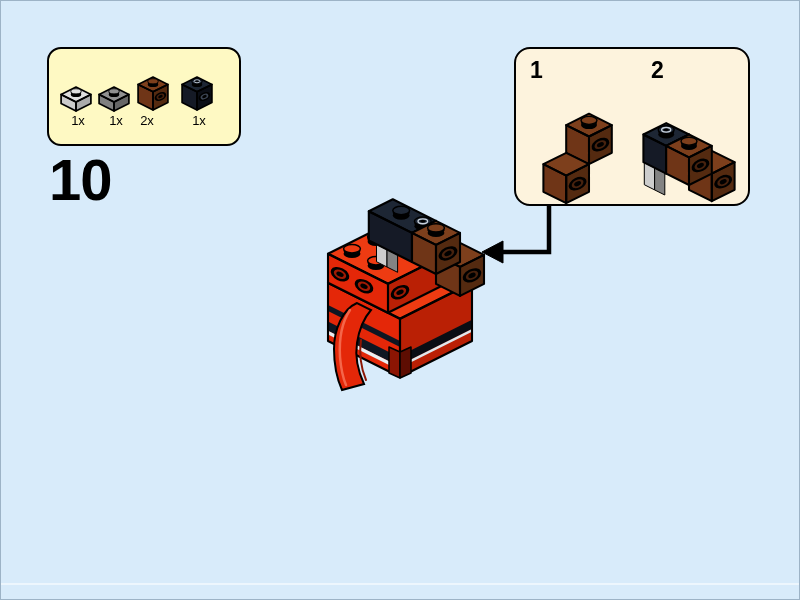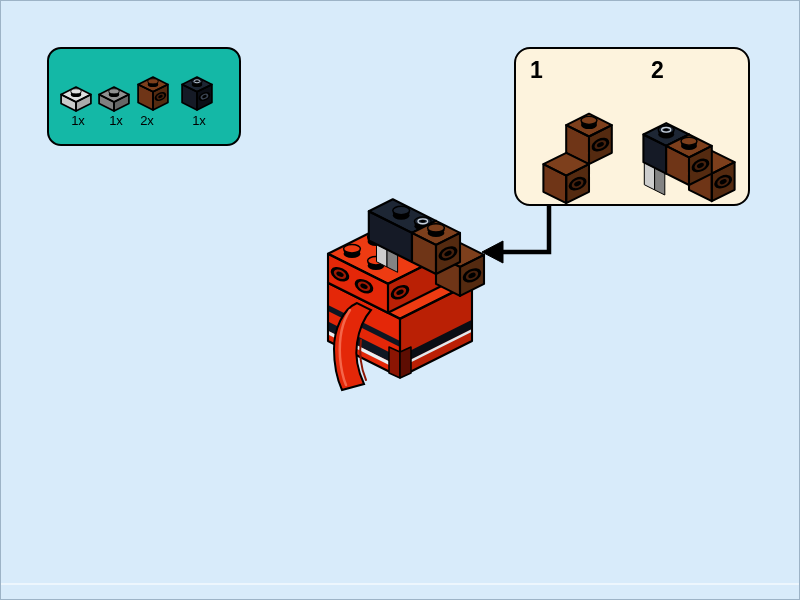--- a/index.html
+++ b/index.html
@@ -1,20 +1,20 @@
 <!DOCTYPE html>
 <html><head>
 <meta charset="utf-8">
 <style>
   html,body{margin:0;padding:0;}
   .page{position:relative;width:800px;height:600px;background:#d8ebfa;
         border:1px solid #9db3c6;box-sizing:border-box;overflow:hidden;
         font-family:"Liberation Sans",sans-serif;color:#000;}
   .parts-panel{position:absolute;left:46px;top:46px;width:194px;height:99px;
-        background:#14b8a6;border:2.2px solid #000;border-radius:14px;box-sizing:border-box;}
+        background:#fef9c3;border:2.2px solid #000;border-radius:14px;box-sizing:border-box;}
   .part-count{position:absolute;top:64px;width:44px;text-align:center;
         font-size:13px;line-height:15px;color:#000;}
   .pc0{left:7px}.pc1{left:45px}.pc2{left:76px}.pc3{left:128px}
   .step-number{position:absolute;left:48px;top:150px;font-size:58px;
         font-weight:bold;line-height:1;letter-spacing:-1px;}
   .callout-panel{position:absolute;left:513px;top:46px;width:236px;height:159px;
         background:#fdf3dd;border:2.4px solid #000;border-radius:16px;box-sizing:border-box;}
   .callout-num{position:absolute;top:8px;font-size:23px;font-weight:bold;}
   .num-1{left:14px}.num-2{left:135px}
   .scene{position:absolute;left:0;top:0;}
@@ -25,20 +25,21 @@
 
 <div class="page">
 
   <div class="parts-panel">
     <span class="part-count pc0">1x</span>
     <span class="part-count pc1">1x</span>
     <span class="part-count pc2">2x</span>
     <span class="part-count pc3">1x</span>
   </div>
 
+  <div class="step-number">10</div>
 
   <div class="callout-panel">
     <span class="callout-num num-1">1</span>
     <span class="callout-num num-2">2</span>
   </div>
 
   <svg class="scene" width="800" height="600" viewBox="0 0 800 600">
     <g id="g-icon-1">
         <polygon points="60.1,93.4 75.0,100.9 75.0,109.9 60.1,102.4" fill="#cbcbcb" stroke="none" stroke-width="0" stroke-linejoin="round"></polygon>
         <polygon points="75.0,100.9 89.9,93.4 89.9,102.4 75.0,109.9" fill="#ababab" stroke="none" stroke-width="0" stroke-linejoin="round"></polygon>

